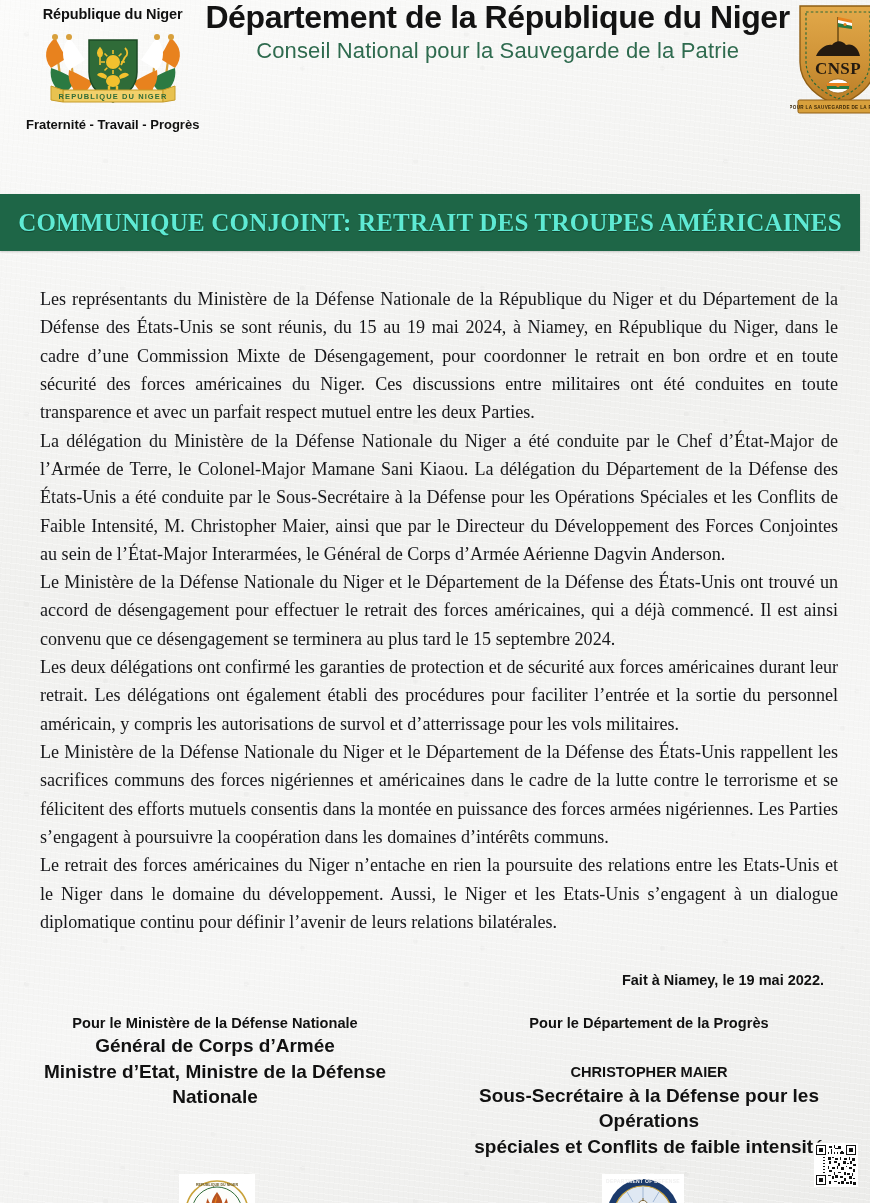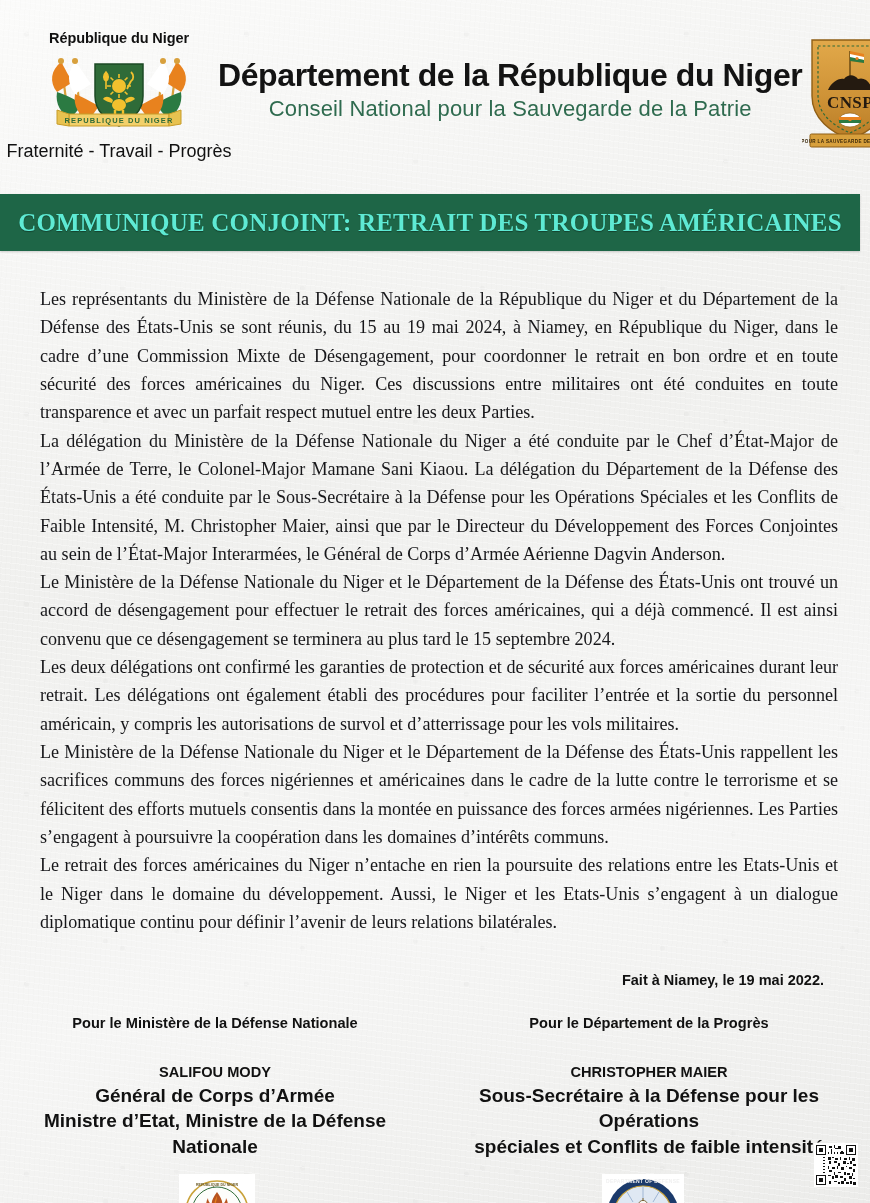--- a/index.html
+++ b/index.html
@@ -36,21 +36,21 @@
       repeating-linear-gradient(93deg, rgba(0,0,0,0.012) 0px, rgba(0,0,0,0.012) 1px, transparent 1px, transparent 5px),
       repeating-linear-gradient(7deg, rgba(255,255,255,0.5) 0px, rgba(255,255,255,0.5) 1px, transparent 1px, transparent 6px);
     opacity: 0.7;
   }
 
   
   .header {
     position: relative;
     height: 186px;
     display: flex;
-    align-items: center;
+    align-items: flex-start;
     justify-content: space-between;
     padding: 0 22px 0 26px;
     box-sizing: border-box;
     z-index: 3;
   }
   .coat-block {
     width: 186px;
     display: flex;
     flex-direction: column;
     align-items: center;
@@ -61,22 +61,22 @@
     font-family: "Liberation Sans", sans-serif;
     font-weight: bold;
     font-size: 14.5px;
     color: #111;
     letter-spacing: -0.1px;
     margin-bottom: 2px;
     white-space: nowrap;
   }
   .coat-motto {
     font-family: "Liberation Sans", sans-serif;
-    font-weight: normal;
-    font-size: 18px;
+    font-weight: bold;
+    font-size: 13px;
     color: #111;
     margin-top: 1px;
     white-space: nowrap;
   }
   .center-block {
     flex: 1;
     text-align: center;
     padding-left: 6px;
     padding-bottom: 6px;
   }
@@ -330,21 +330,20 @@
     <p>Les deux délégations ont confirmé les garanties de protection et de sécurité aux forces américaines durant leur retrait. Les délégations ont également établi des procédures pour faciliter l’entrée et la sortie du personnel américain, y compris les autorisations de survol et d’atterrissage pour les vols militaires.</p>
     <p>Le Ministère de la Défense Nationale du Niger et le Département de la Défense des États-Unis rappellent les sacrifices communs des forces nigériennes et américaines dans le cadre de la lutte contre le terrorisme et se félicitent des efforts mutuels consentis dans la montée en puissance des forces armées nigériennes. Les Parties s’engagent à poursuivre la coopération dans les domaines d’intérêts communs.</p>
     <p>Le retrait des forces américaines du Niger n’entache en rien la poursuite des relations entre les Etats-Unis et le Niger dans le domaine du développement. Aussi, le Niger et les Etats-Unis s’engagent à un dialogue diplomatique continu pour définir l’avenir de leurs relations bilatérales.</p>
   </div>
 
   <div class="date-line">Fait à Niamey, le 19 mai 2022.</div>
 
   <div class="sig-row">
     <div class="sig-col left">
       <div class="sig-heading">Pour le Ministère de la Défense Nationale</div>
-      <div class="sig-name">SALIFOU MODY</div>
       <div class="sig-role" style="white-space: pre-line;">Général de Corps d’Armée
 Ministre d’Etat, Ministre de la Défense
 Nationale</div>
     </div>
     <div class="sig-col right">
       <div class="sig-heading">Pour le Département de la Progrès</div>
       <div class="sig-name">CHRISTOPHER MAIER</div>
       <div class="sig-role" style="white-space: pre-line;">Sous-Secrétaire à la Défense pour les Opérations
 spéciales et Conflits de faible intensité</div>
     </div>

